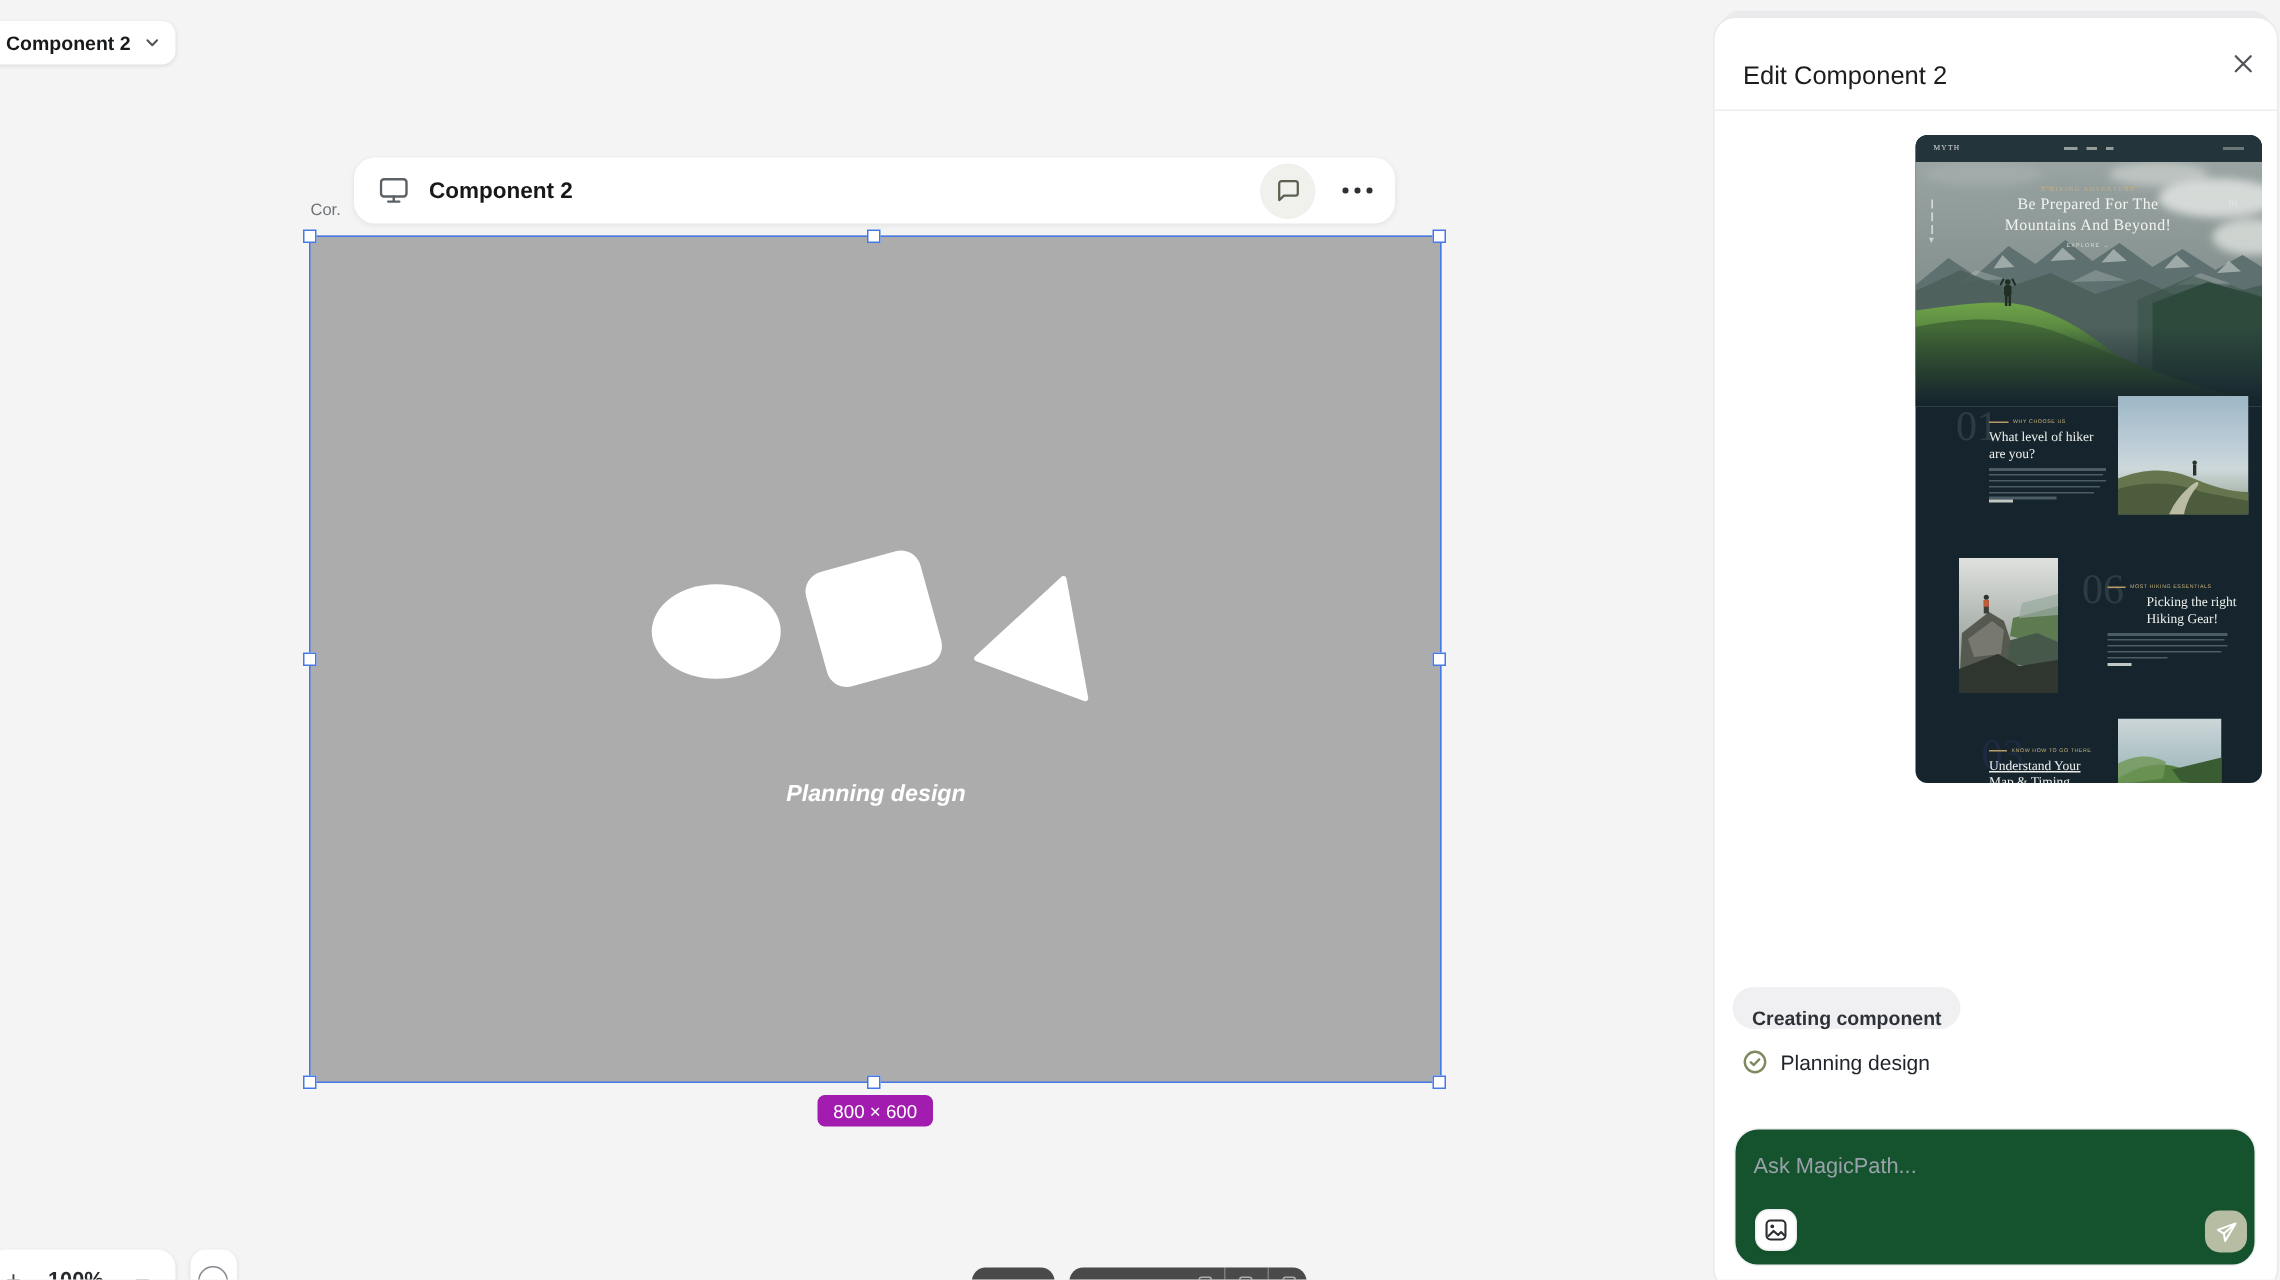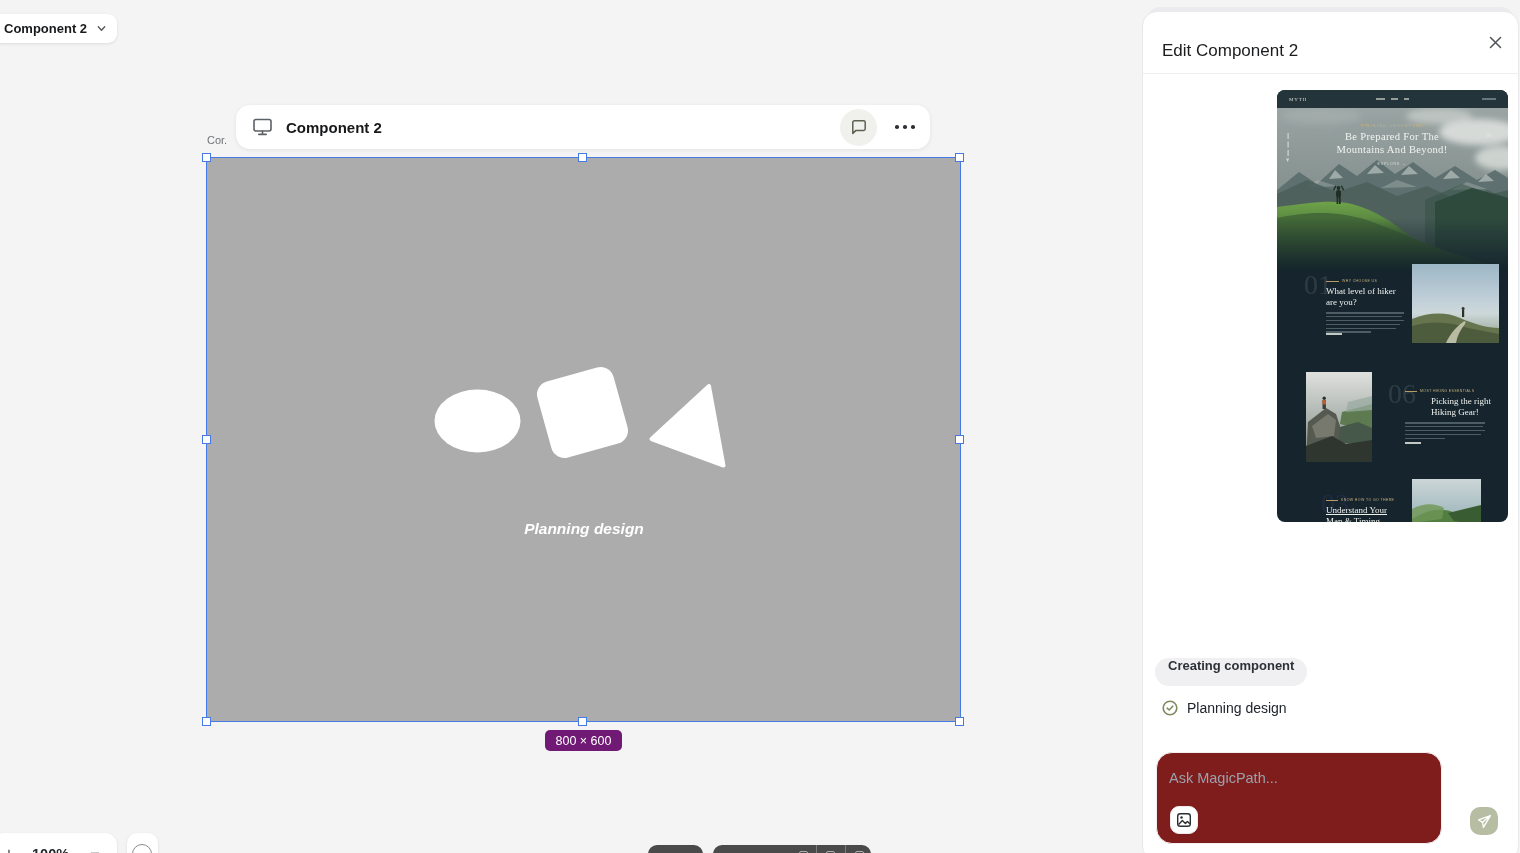--- a/index.html
+++ b/index.html
@@ -52,21 +52,21 @@
 <div class="abs" style="left:201.5px; top:152.5px; width:9px; height:9px; background:#fff; border:1.5px solid #4579e6; z-index:2;"></div>
 <div class="abs" style="left:578.25px; top:152.5px; width:9px; height:9px; background:#fff; border:1.5px solid #4579e6; z-index:2;"></div>
 <div class="abs" style="left:955.0px; top:152.5px; width:9px; height:9px; background:#fff; border:1.5px solid #4579e6; z-index:2;"></div>
 <div class="abs" style="left:201.5px; top:434.5px; width:9px; height:9px; background:#fff; border:1.5px solid #4579e6; z-index:2;"></div>
 <div class="abs" style="left:955.0px; top:434.5px; width:9px; height:9px; background:#fff; border:1.5px solid #4579e6; z-index:2;"></div>
 <div class="abs" style="left:201.5px; top:716.5px; width:9px; height:9px; background:#fff; border:1.5px solid #4579e6; z-index:2;"></div>
 <div class="abs" style="left:578.25px; top:716.5px; width:9px; height:9px; background:#fff; border:1.5px solid #4579e6; z-index:2;"></div>
 <div class="abs" style="left:955.0px; top:716.5px; width:9px; height:9px; background:#fff; border:1.5px solid #4579e6; z-index:2;"></div>
 </div>
 
-<div class="abs" style="left:545px; top:730px; width:77px; height:21px; background:#701a75; border-radius:5px; color:#fff; font-size:12.5px; display:flex; align-items:center; justify-content:center;">800 × 600</div>
+<div class="abs" style="left:545px; top:730px; width:77px; height:21px; background:#a21caf; border-radius:5px; color:#fff; font-size:12.5px; display:flex; align-items:center; justify-content:center;">800 × 600</div>
 
 <div class="abs" style="left:-8px; top:833px; width:125px; height:40px; background:#fff; border-radius:12px; box-shadow:0 1px 3px rgba(0,0,0,.1);">
   <span class="abs" style="left:12px; top:11px; color:#3c4043; font-size:17px;">+</span>
   <span class="abs" style="left:40px; top:13px; color:#27292c; font-size:14.5px; font-weight:600;">100%</span>
   <span class="abs" style="left:98px; top:11px; color:#3c4043; font-size:17px;">−</span>
 </div>
 
 <div class="abs" style="left:127px; top:833px; width:31px; height:40px; background:#fff; border-radius:10px; box-shadow:0 1px 3px rgba(0,0,0,.1);">
   <div class="abs" style="left:5px; top:10.5px; width:20px; height:20px; border:1.6px solid #85898e; border-radius:50%;"></div>
 </div>
@@ -270,33 +270,33 @@
   <div class="abs" style="left:137px;top:522px;width:20px;height:1.5px;background:#4c5d66;"></div>
   <div class="abs" style="left:137px;top:528px;width:24px;height:1.5px;background:#4c5d66;"></div>
   <div class="abs" style="left:184px;top:501px;font-size:4px;color:#c8b27a;">More on MYTH</div>
   <div class="abs" style="left:184px;top:510px;width:16px;height:1.5px;background:#4c5d66;"></div>
   <div class="abs" style="left:184px;top:516px;width:12px;height:1.5px;background:#4c5d66;"></div>
   <div class="abs" style="left:184px;top:522px;width:14px;height:1.5px;background:#4c5d66;"></div>
   <div class="abs" style="left:28px;top:538px;width:60px;height:1.5px;background:#46565f;"></div>
   <div class="abs" style="left:135px;top:538px;width:18px;height:1.5px;background:#46565f;"></div>
 </div>
 
-<div class="abs" style="left:1155px; top:658px; height:28px; background:#f0f0f2; border-radius:14px; display:flex; align-items:flex-start; padding:0 13px; z-index:4;">
+<div class="abs" style="left:1155px; top:658px; height:28px; background:#f0f0f2; border-radius:14px; display:flex; align-items:flex-end; padding:0 13px; z-index:4;">
   <span style="font-size:13px; font-weight:600; color:#2d3138;">Creating component</span>
 </div>
 
 <div class="abs" style="left:1162px; top:700px; display:flex; align-items:center; z-index:4;">
   <svg width="16" height="16" viewBox="0 0 16 16">
       <circle cx="8" cy="8" r="6.8" fill="none" stroke="#7e8a60" stroke-width="1.6"></circle>
       <path d="M5.2 8.2 L7.2 10 L10.8 6.2" fill="none" stroke="#7e8a60" stroke-width="1.6" stroke-linecap="round" stroke-linejoin="round"></path>
     </svg>
   <span style="font-size:14px; color:#20252c; margin-left:9px;">Planning design</span>
 </div>
 
-<div class="abs" style="left:1156px; top:752px; width:286px; height:92px; background:#7f1d1d; border:1.5px solid #f0f0f1; border-radius:16px; z-index:4;">
+<div class="abs" style="left:1156px; top:752px; width:348px; height:92px; background:#14532d; border:1.5px solid #f0f0f1; border-radius:16px; z-index:4;">
   <div class="abs" style="left:12px; top:17px; font-size:14.5px; color:#9aa1ab;">Ask MagicPath...</div>
   <div class="abs" style="left:13px; top:53px; width:28px; height:28px; background:#fff; border:1px solid #ececee; border-radius:9px; box-shadow:0 1px 2px rgba(0,0,0,.05); display:flex; align-items:center; justify-content:center;">
     <svg width="16" height="16" viewBox="0 0 16 16">
         <rect x="1.7" y="1.7" width="12.6" height="12.6" rx="2.6" fill="none" stroke="#2a2d31" stroke-width="1.4"></rect>
         <circle cx="5.5" cy="5.5" r="1.25" fill="#2a2d31"></circle>
         <path d="M2.6 12.4 L6.4 8.6 L9.4 11.4 L11.4 9.4 L13.8 11.8" fill="none" stroke="#2a2d31" stroke-width="1.4" stroke-linejoin="round"></path>
       </svg>
   </div>
   <div class="abs" style="left:313px; top:54px; width:28px; height:28px; background:#b6bda3; border-radius:10px; display:flex; align-items:center; justify-content:center;">
     <svg width="15" height="15" viewBox="0 0 14 14">

